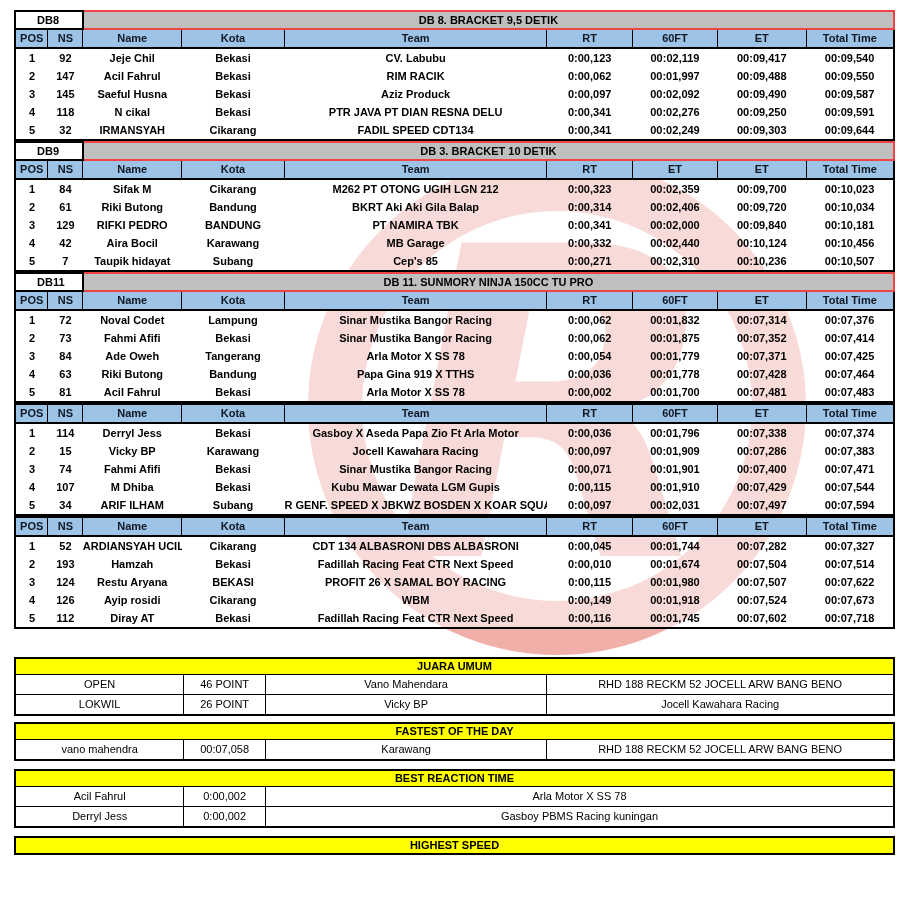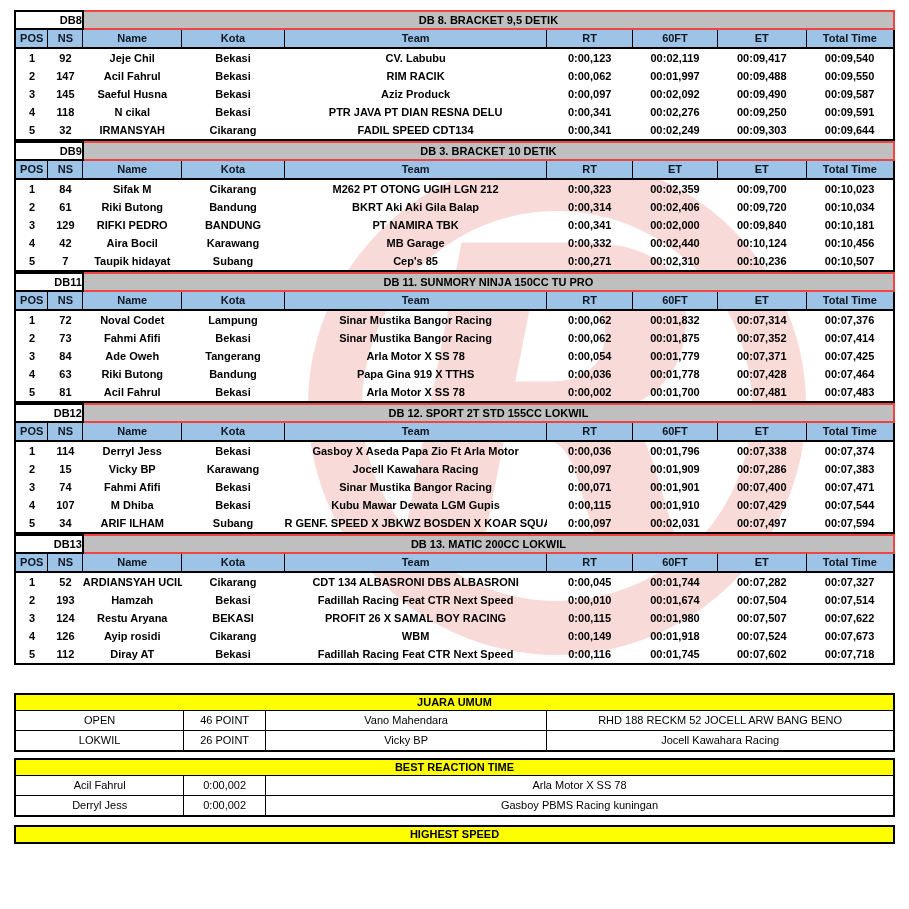--- a/index.html
+++ b/index.html
@@ -20,21 +20,21 @@
   table.race col.c2{width:11.24%} table.race col.c3{width:11.69%}
   table.race col.c4{width:29.85%} table.race col.c5{width:9.76%}
   table.race col.c6{width:9.65%} table.race col.c7{width:10.10%}
   table.race col.c8{width:9.99%}
   table.race td,table.race th{
     padding:0;font-size:11px;font-weight:bold;text-align:center;
     white-space:nowrap;overflow:hidden;line-height:1;
   }
   table.race td.code{
     background:#fff;border:2px solid #000;height:16px;
-    text-align:right;padding-left:2px;
+    text-align:left;padding-left:21px;
   }
   table.race td.titlebar{
     background:var(--title-gray,#bfbfbf);border:2px solid #ef4444;height:16px;
   }
   table.race th{
     background:var(--header-blue,#9dc3e6);border:1px solid #000;
     border-bottom:2px solid #000;height:17px;color:#101824;
   }
   table.race td.data{height:18px;border:none;background:rgba(255,255,255,0.55);}
 
@@ -332,24 +332,20 @@
           <col class="c2">
           <col class="c3">
           <col class="c4">
           <col class="c5">
           <col class="c6">
           <col class="c7">
           <col class="c8">
         </colgroup>
         <tbody>
           <tr>
-            <td colspan="2" class="code">DB12</td>
-            <td colspan="7" class="titlebar">DB 12. SPORT 2T STD 155CC LOKWIL</td>
-          </tr>
-          <tr>
             <th>POS</th>
             <th>NS</th>
             <th>Name</th>
             <th>Kota</th>
             <th>Team</th>
             <th>RT</th>
             <th>60FT</th>
             <th>ET</th>
             <th>Total Time</th>
           </tr>
@@ -417,24 +413,20 @@
           <col class="c2">
           <col class="c3">
           <col class="c4">
           <col class="c5">
           <col class="c6">
           <col class="c7">
           <col class="c8">
         </colgroup>
         <tbody>
           <tr>
-            <td colspan="2" class="code">DB13</td>
-            <td colspan="7" class="titlebar">DB 13. MATIC 200CC LOKWIL</td>
-          </tr>
-          <tr>
             <th>POS</th>
             <th>NS</th>
             <th>Name</th>
             <th>Kota</th>
             <th>Team</th>
             <th>RT</th>
             <th>60FT</th>
             <th>ET</th>
             <th>Total Time</th>
           </tr>
@@ -524,41 +516,60 @@
       </table>
       <table class="award">
         <colgroup>
           <col class="a0">
           <col class="a1">
           <col class="a2">
           <col class="a3">
         </colgroup>
         <tbody>
           <tr>
-            <td colspan="4" class="yhead">BEST REACTION TIME</td>
-          </tr>
-          <tr>
-            <td>Acil Fahrul</td>
-            <td>0:00,002</td>
-            <td colspan="2">Arla Motor X SS 78</td>
-          </tr>
-          <tr>
-            <td>Derryl Jess</td>
-            <td>0:00,002</td>
-            <td colspan="2">Gasboy PBMS Racing kuningan</td>
+            <td colspan="4" class="yhead">FASTEST OF THE DAY</td>
+          </tr>
+          <tr>
+            <td>vano mahendra</td>
+            <td>00:07,058</td>
+            <td>Karawang</td>
+            <td>RHD 188 RECKM 52 JOCELL ARW BANG BENO</td>
           </tr>
         </tbody>
       </table>
       <table class="award">
         <colgroup>
           <col class="a0">
           <col class="a1">
           <col class="a2">
           <col class="a3">
         </colgroup>
         <tbody>
           <tr>
+            <td colspan="4" class="yhead">BEST REACTION TIME</td>
+          </tr>
+          <tr>
+            <td>Acil Fahrul</td>
+            <td>0:00,002</td>
+            <td colspan="2">Arla Motor X SS 78</td>
+          </tr>
+          <tr>
+            <td>Derryl Jess</td>
+            <td>0:00,002</td>
+            <td colspan="2">Gasboy PBMS Racing kuningan</td>
+          </tr>
+        </tbody>
+      </table>
+      <table class="award">
+        <colgroup>
+          <col class="a0">
+          <col class="a1">
+          <col class="a2">
+          <col class="a3">
+        </colgroup>
+        <tbody>
+          <tr>
             <td colspan="4" class="yhead">HIGHEST SPEED</td>
           </tr>
         </tbody>
       </table>
     </div>
 </div>
 
 </body></html>

